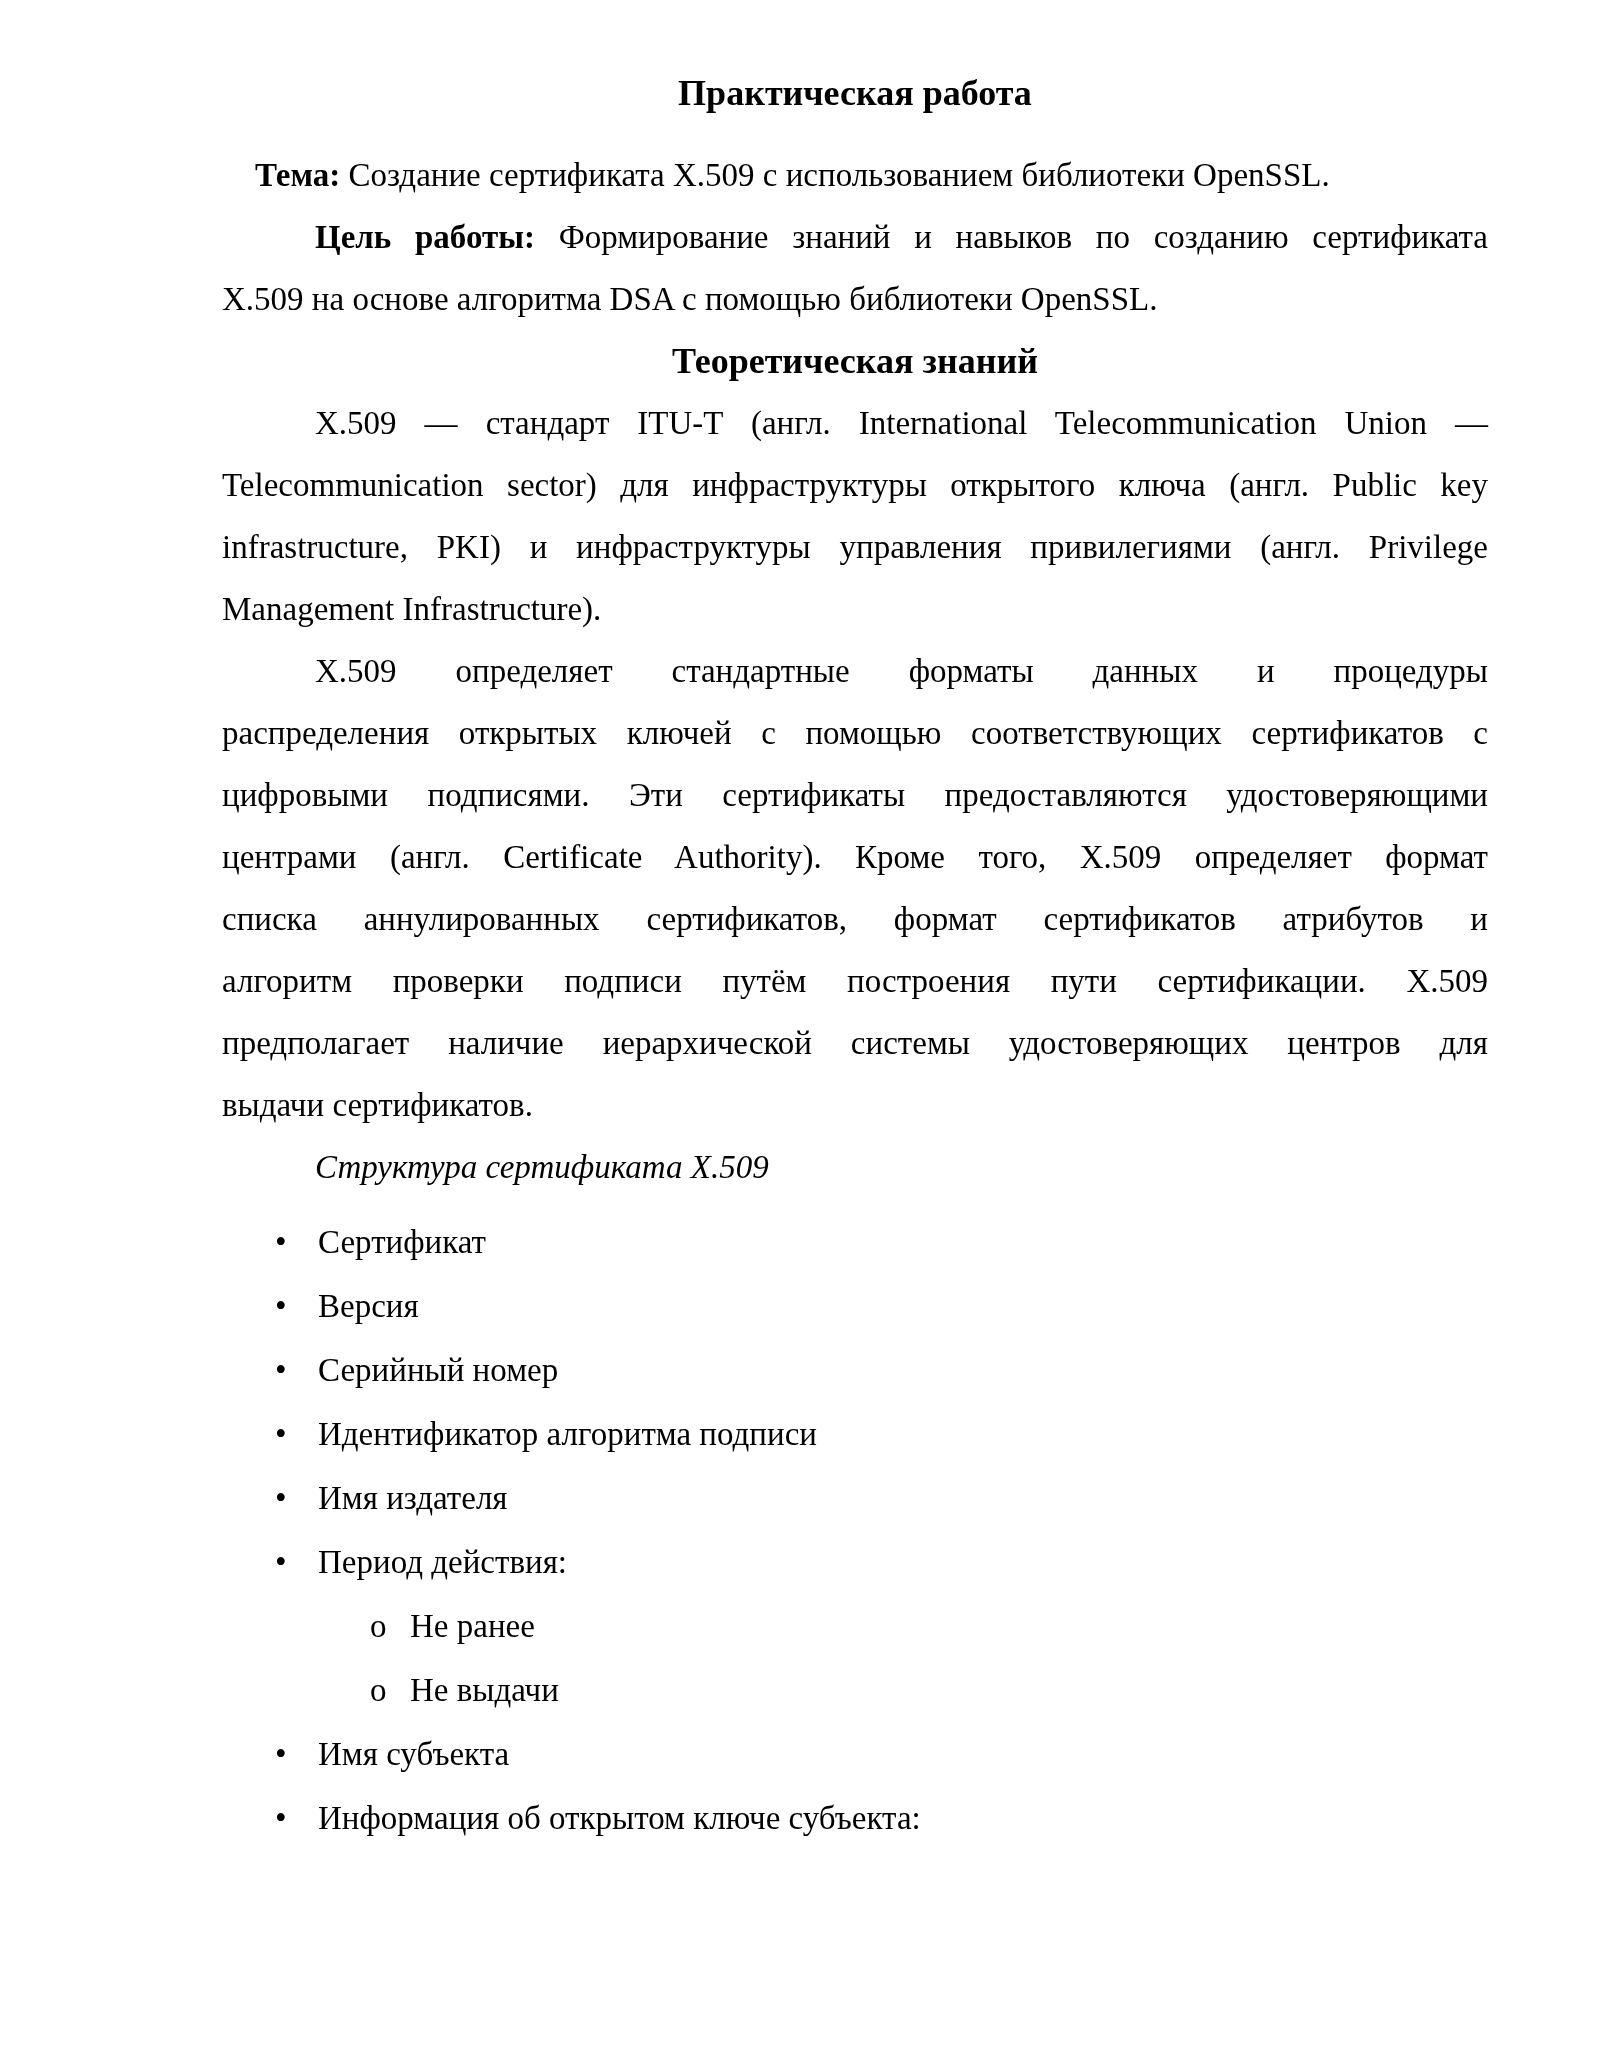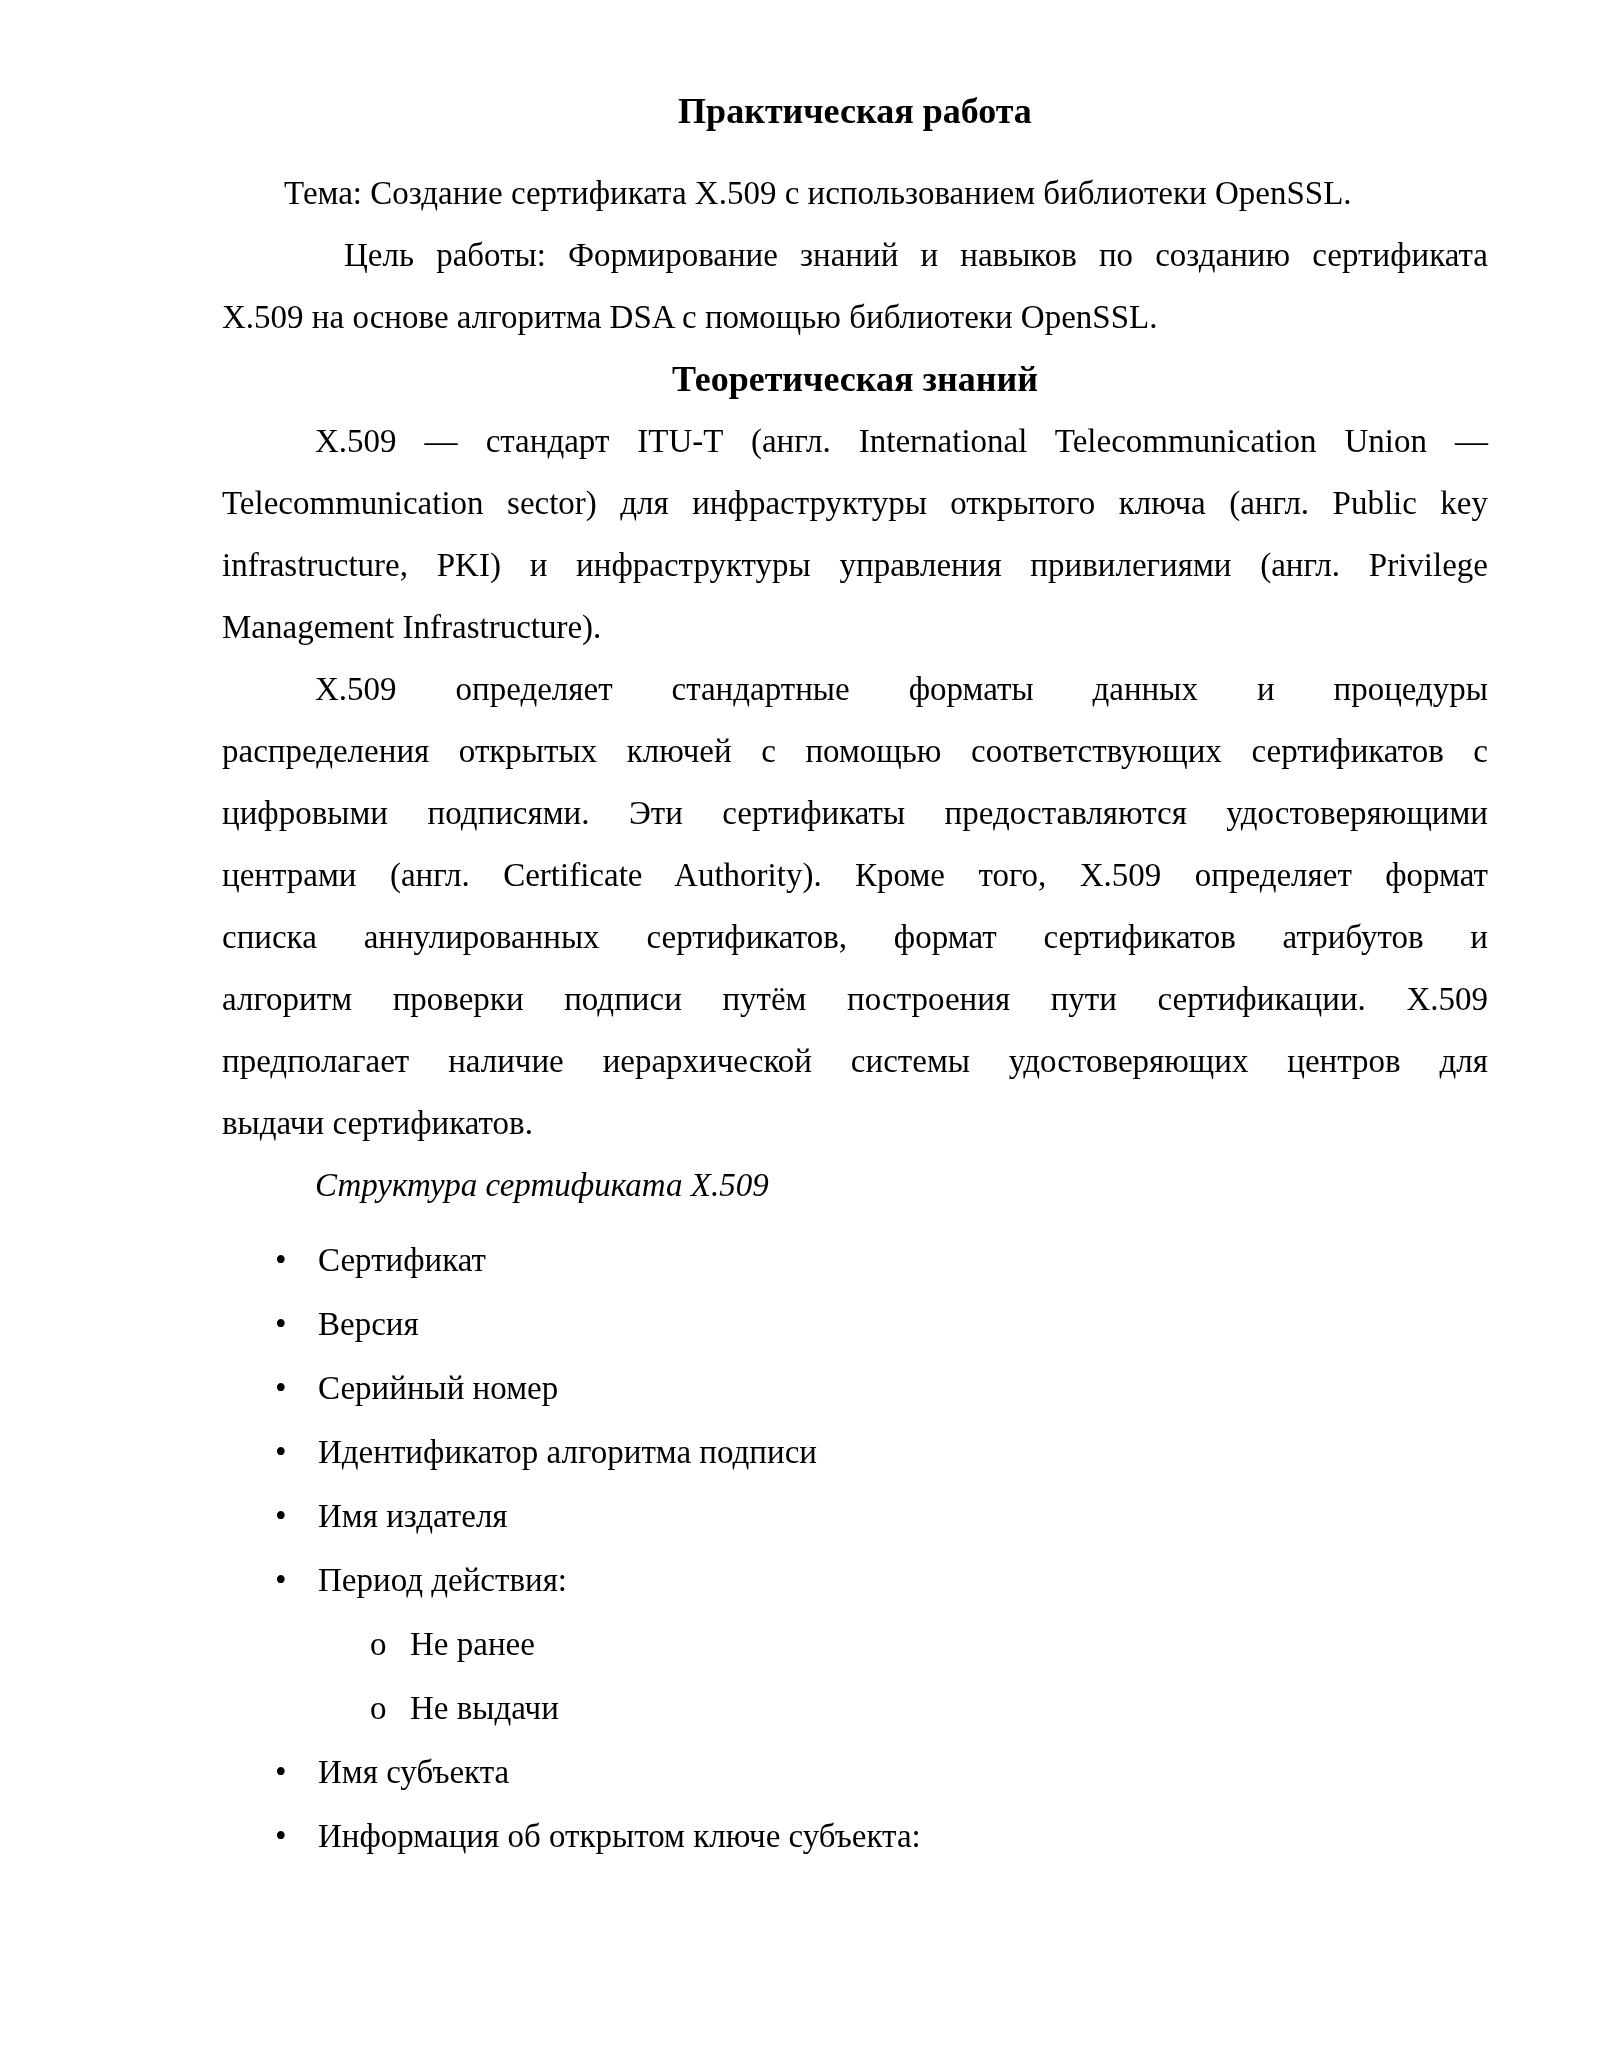--- a/index.html
+++ b/index.html
@@ -2,41 +2,41 @@
 <html><head>
 <meta charset="utf-8">
 <style>
   html, body { margin: 0; padding: 0; background: #ffffff; }
   .page {
     position: relative;
     width: 1600px;
     height: 2070px;
     background: #ffffff;
     box-sizing: border-box;
-    padding: 80px 112px 0 222px;
+    padding: 62px 112px 0 222px;
     font-family: "Liberation Serif", "DejaVu Serif", serif;
     color: #000000;
     overflow: hidden;
   }
   .t-line {
     font-size: 33px;
     line-height: 62px;
   }
   .justify { text-align: justify; text-align-last: justify; }
   .leftal  { text-align: left; text-align-last: left; }
   .ind     { text-indent: 93px; }
   .ind-sm  { text-indent: 33px; }
   .center-head {
     text-align: center;
     font-weight: bold;
     font-size: 36px;
     line-height: 62px;
   }
   .title-head { margin-bottom: 20px; }
-  .bold   { font-weight: normal; margin-left: 29px; }
+  .bold   { font-weight: bold; }
   .italic { font-style: italic; }
   .bullet-list { margin-top: 12px; }
   .li {
     position: relative;
     font-size: 33px;
     line-height: 64px;
     padding-left: 96px;
     text-align: left;
   }
   .li .mark {

